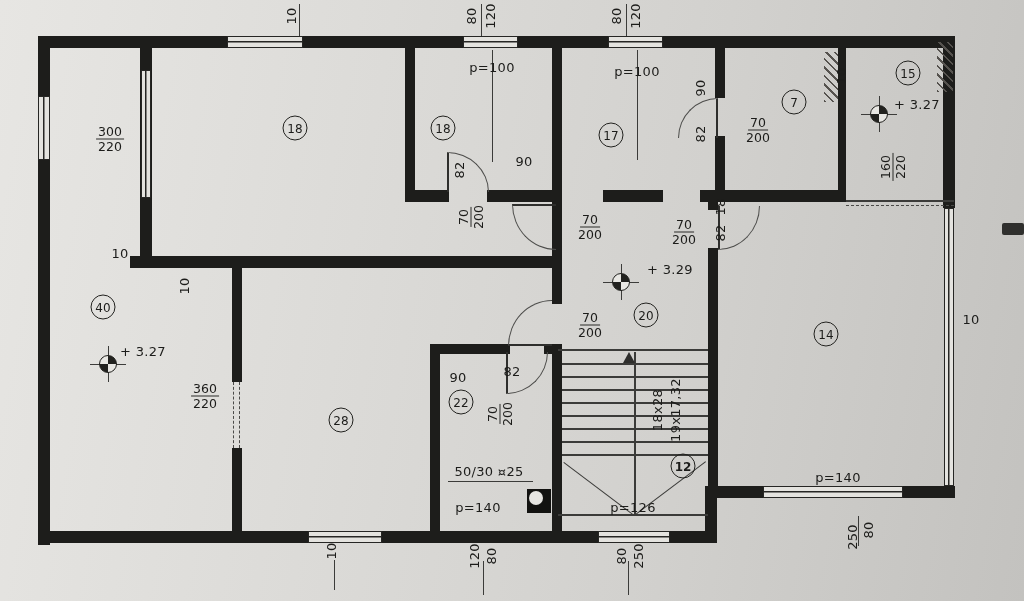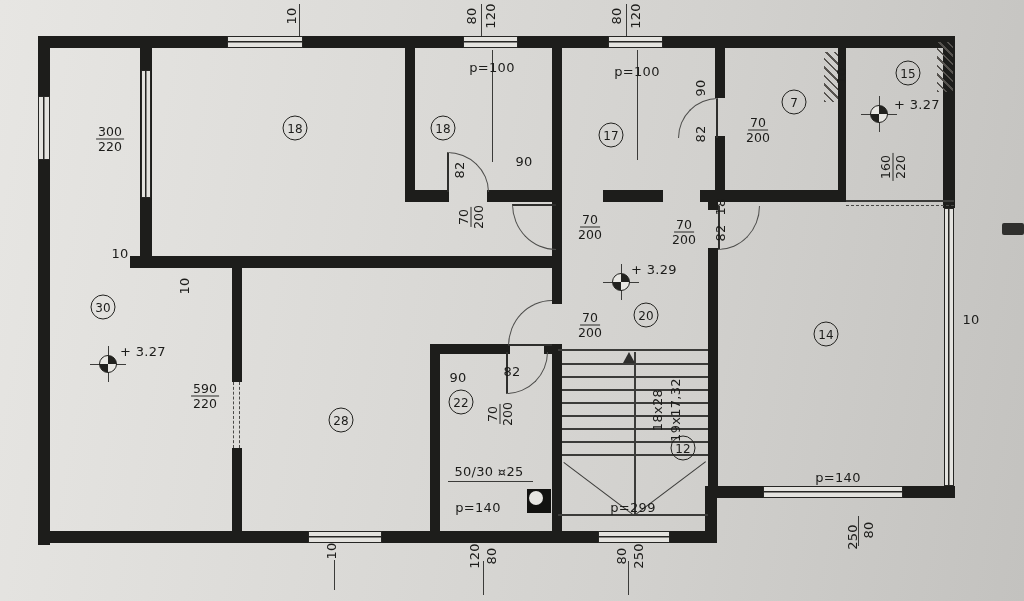--- a/index.html
+++ b/index.html
@@ -127,51 +127,51 @@
       <div class="lbl" style="left: 492px; top: 67px;">p=100</div>
       <div class="lbl" style="left: 637px; top: 71px;">p=100</div>
       <div class="lbl rot" style="left: 700px; top: 88px;">90</div>
       <div class="lbl rot" style="left: 700px; top: 134px;">82</div>
       <div class="lbl rot" style="left: 841px; top: 76px;">10</div>
       <div class="lbl" style="left: 917px; top: 104px;">+ 3.27</div>
       <div class="lbl rot" style="left: 459px; top: 170px;">82</div>
       <div class="lbl" style="left: 524px; top: 161px;">90</div>
       <div class="lbl rot" style="left: 720px; top: 207px;">18</div>
       <div class="lbl rot" style="left: 720px; top: 233px;">82</div>
-      <div class="lbl" style="left: 654px; top: 269px;">+ 3.29</div>
+      <div class="lbl" style="left: 670px; top: 269px;">+ 3.29</div>
       <div class="lbl" style="left: 120px; top: 253px;">10</div>
       <div class="lbl rot" style="left: 184px; top: 286px;">10</div>
       <div class="lbl" style="left: 143px; top: 351px;">+ 3.27</div>
       <div class="lbl" style="left: 971px; top: 319px;">10</div>
       <div class="lbl" style="left: 458px; top: 377px;">90</div>
       <div class="lbl" style="left: 512px; top: 371px;">82</div>
       <div class="lbl rot" style="left: 657px; top: 410px;">18x28</div>
       <div class="lbl rot" style="left: 675px; top: 410px;">19x17,32</div>
       <div class="lbl" style="left: 489px; top: 471px;">50/30 ¤25</div>
       <div class="lbl" style="left: 478px; top: 507px;">p=140</div>
-      <div class="lbl" style="left: 633px; top: 507px;">p=299</div>
+      <div class="lbl" style="left: 633px; top: 507px;">p=126</div>
       <div class="lbl" style="left: 838px; top: 477px;">p=140</div>
       <div class="lbl rot" style="left: 852px; top: 537px;">250</div>
       <div class="lbl rot" style="left: 868px; top: 530px;">80</div>
       <div class="lbl rot" style="left: 331px; top: 551px;">10</div>
       <div class="lbl rot" style="left: 474px; top: 556px;">120</div>
       <div class="lbl rot" style="left: 491px; top: 556px;">80</div>
       <div class="lbl rot" style="left: 621px; top: 556px;">80</div>
       <div class="lbl rot" style="left: 638px; top: 556px;">250</div>
       <div class="room" style="left: 295px; top: 128px;">18</div>
       <div class="room" style="left: 443px; top: 128px;">18</div>
       <div class="room" style="left: 611px; top: 135px;">17</div>
       <div class="room" style="left: 794px; top: 102px;">7</div>
       <div class="room" style="left: 908px; top: 73px;">15</div>
-      <div class="room" style="left: 103px; top: 307px;">30</div>
+      <div class="room" style="left: 103px; top: 307px;">40</div>
       <div class="room" style="left: 646px; top: 315px;">20</div>
       <div class="room" style="left: 826px; top: 334px;">14</div>
       <div class="room" style="left: 341px; top: 420px;">28</div>
       <div class="room" style="left: 461px; top: 402px;">22</div>
-      <div class="room" style="left: 683px; top: 448px;">12</div>
+      <div class="room" style="left: 683px; top: 466px; font-weight: bold;">12</div>
       <div class="frac" style="left: 110px; top: 139px;">
         <span class="num">300</span>
         <span>220</span>
       </div>
       <div class="frac" style="left: 758px; top: 130px;">
         <span class="num">70</span>
         <span>200</span>
       </div>
       <div class="frac rot" style="left: 893px; top: 167px;">
         <span class="num">160</span>
@@ -187,21 +187,21 @@
       </div>
       <div class="frac" style="left: 684px; top: 232px;">
         <span class="num">70</span>
         <span>200</span>
       </div>
       <div class="frac" style="left: 590px; top: 325px;">
         <span class="num">70</span>
         <span>200</span>
       </div>
       <div class="frac" style="left: 205px; top: 396px;">
-        <span class="num">590</span>
+        <span class="num">360</span>
         <span>220</span>
       </div>
       <div class="frac rot" style="left: 500px; top: 414px;">
         <span class="num">70</span>
         <span>200</span>
       </div>
       <div class="elev" style="left: 879px; top: 114px;">
         <i class="eh"></i>
         <i class="ev"></i>
         <i class="ec"></i>

